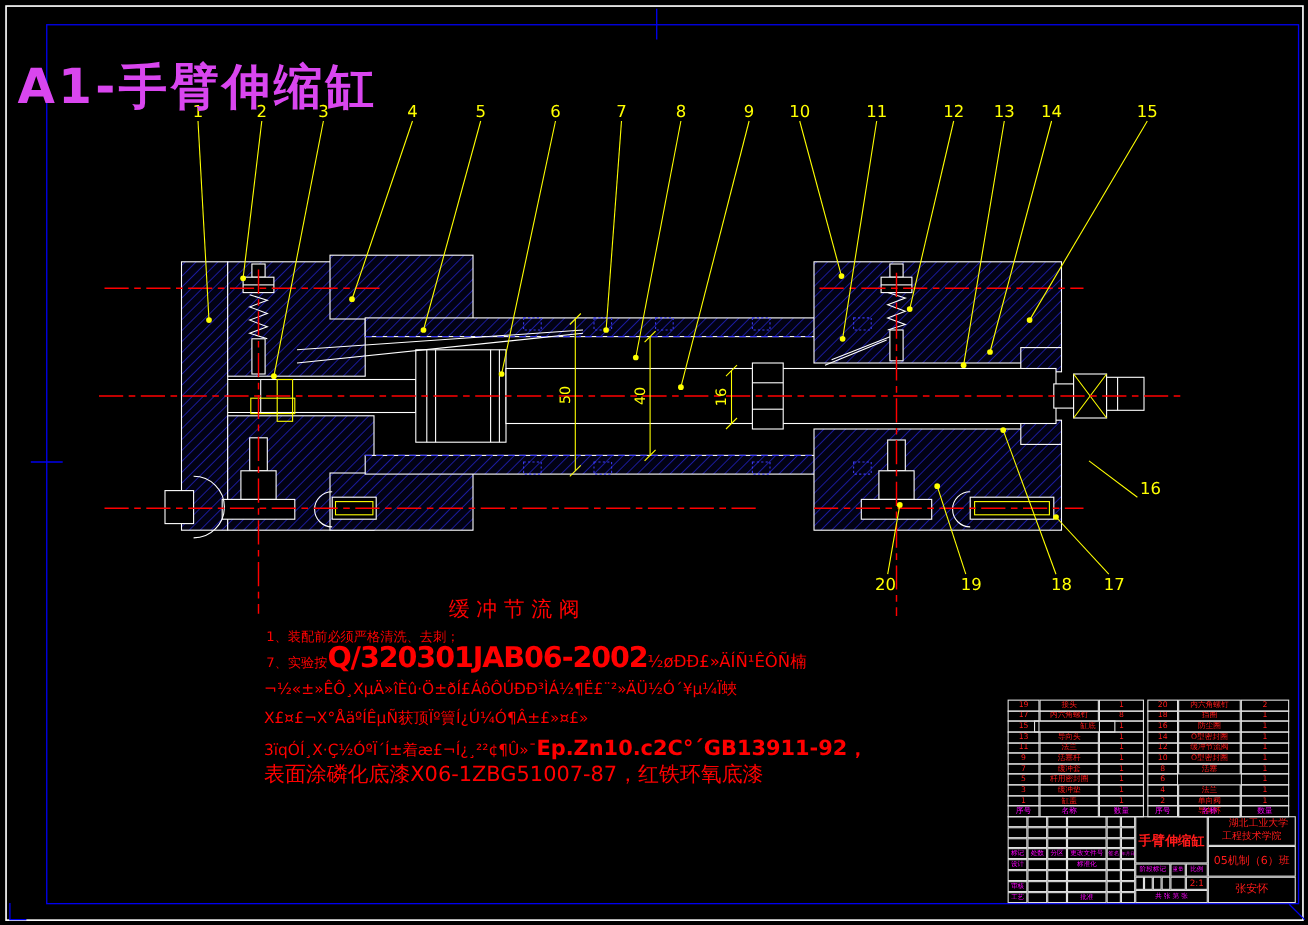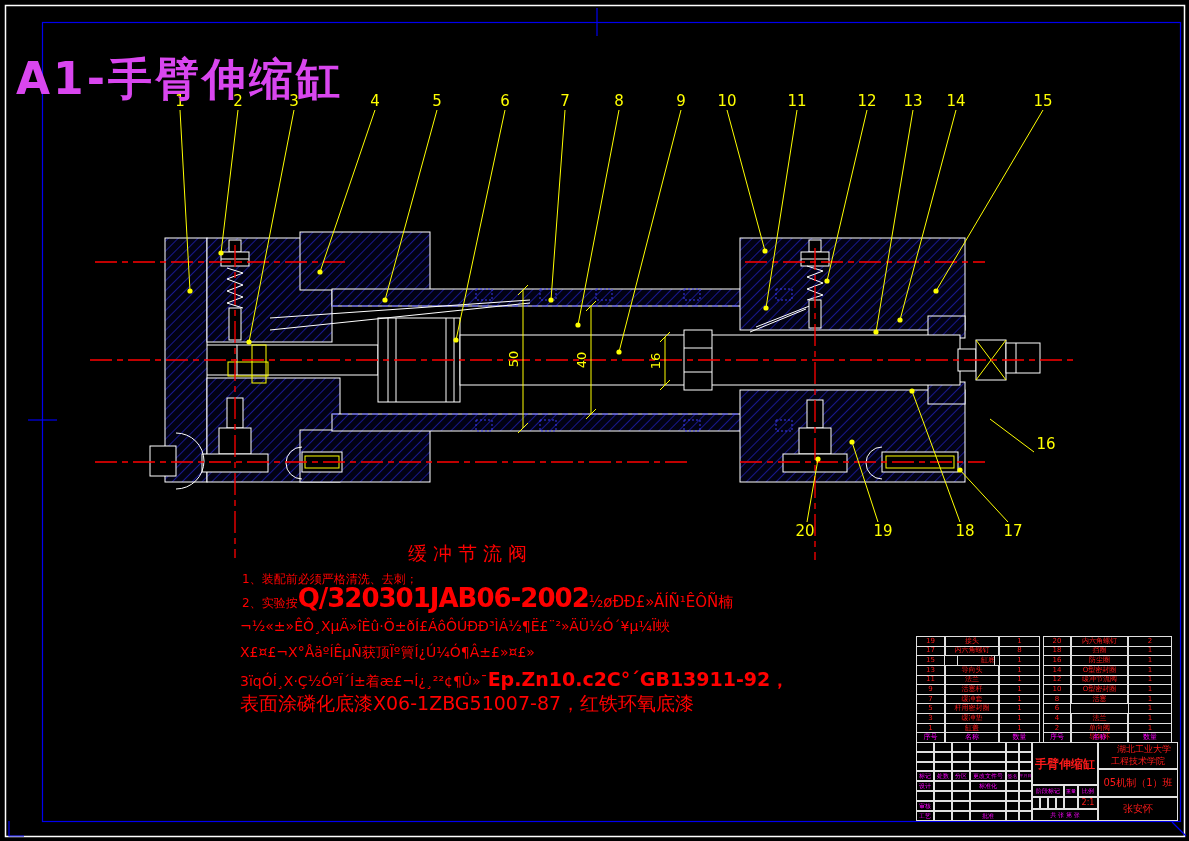--- a/index.html
+++ b/index.html
@@ -237,38 +237,38 @@
         <circle cx="818" cy="459" r="2.6" fill="#ffff00"></circle>
         <text x="805" y="536" fill="#ffff00" font-size="15" text-anchor="middle" font-family="&quot;DejaVu Sans&quot;,sans-serif">20</text>
       </g>
   </svg>
 
   <div id="main-title" class="abs">A1-手臂伸缩缸</div>
 
   <div id="tech-heading" class="abs">缓冲节流阀</div>
   <div id="tech-l1" class="abs tech-line">1、装配前必须严格清洗、去刺；</div>
   <div id="tech-l2" class="abs tech-line">
-    <span>2、实验按</span><span class="std">Q/320301JAB06-2002</span><span class="suffix">½øÐÐ£»ÄÍÑ¹ÊÔÑ楠</span>
+    <span>7、实验按</span><span class="std">Q/320301JAB06-2002</span><span class="suffix">½øÐÐ£»ÄÍÑ¹ÊÔÑ楠</span>
   </div>
   <div id="tech-l3" class="abs tech-line">¬½«±»ÊÔ¸XµÄ»îÈû·Ö±ðÍ£ÁôÔÚÐÐ³ÌÁ½¶Ë£¨²»ÄÜ½Ó´¥µ¼Ï蛺</div>
   <div id="tech-l4" class="abs tech-line">X£¤£¬X°ÅäºÍÊµÑ获顶Ïº簤Í¿Ú¼Ó¶Â±£»¤£»</div>
   <div id="tech-l5" class="abs tech-line">
     <span>3ïqÓÍ¸X·Ç½ÓºÏ´Í±着æ£¬Í¿¸²²¢¶Û»¯</span><span class="bold">Ep.Zn10.c2C°´GB13911-92，</span>
   </div>
   <div id="tech-l6" class="abs tech-line">表面涂磷化底漆X06-1ZBG51007-87，红铁环氧底漆</div>
 
   <div id="bom-left" style="left:916px;top:636px;width:124px;height:106px;">
       <div class="bcell" style="left: 0px; top: 0px; width: 29px; height: 10.6px;">19</div>
       <div class="bcell" style="left: 29px; top: 0px; width: 54px; height: 10.6px;">接头</div>
       <div class="bcell" style="left: 83px; top: 0px; width: 41px; height: 10.6px;">1</div>
       <div class="bcell" style="left: 0px; top: 9.64px; width: 29px; height: 10.6px;">17</div>
       <div class="bcell" style="left: 29px; top: 9.64px; width: 54px; height: 10.6px;">内六角螺钉</div>
       <div class="bcell" style="left: 83px; top: 9.64px; width: 41px; height: 10.6px;">8</div>
       <div class="bcell" style="left: 0px; top: 19.28px; width: 29px; height: 10.6px;">15</div>
-      <div class="bcell" style="left: 41px; top: 19.28px; width: 38px; height: 10.6px; padding-left: 24px;">缸底</div>
+      <div class="bcell" style="left: 24px; top: 19.28px; width: 74px; height: 10.6px; padding-left: 24px;">缸底</div>
       <div class="bcell" style="left: 83px; top: 19.28px; width: 41px; height: 10.6px;">1</div>
       <div class="bcell" style="left: 0px; top: 28.92px; width: 29px; height: 10.6px;">13</div>
       <div class="bcell" style="left: 29px; top: 28.92px; width: 54px; height: 10.6px;">导向头</div>
       <div class="bcell" style="left: 83px; top: 28.92px; width: 41px; height: 10.6px;">1</div>
       <div class="bcell" style="left: 0px; top: 38.56px; width: 29px; height: 10.6px;">11</div>
       <div class="bcell" style="left: 29px; top: 38.56px; width: 54px; height: 10.6px;">法兰</div>
       <div class="bcell" style="left: 83px; top: 38.56px; width: 41px; height: 10.6px;">1</div>
       <div class="bcell" style="left: 0px; top: 48.2px; width: 29px; height: 10.6px;">9</div>
       <div class="bcell" style="left: 29px; top: 48.2px; width: 54px; height: 10.6px;">活塞杆</div>
       <div class="bcell" style="left: 83px; top: 48.2px; width: 41px; height: 10.6px;">1</div>
@@ -379,16 +379,16 @@
       <div class="tbcell" style="left: 116px; top: 55px; width: 8px; height: 12px; font-size: 6px;"></div>
       <div class="tbcell" style="left: 124px; top: 55px; width: 8px; height: 12px; font-size: 6px;"></div>
       <div class="tbcell" style="left: 132px; top: 55px; width: 8px; height: 12px; font-size: 6px;"></div>
       <div class="tbcell" style="left: 140px; top: 55px; width: 8px; height: 12px; font-size: 6px;"></div>
       <div class="tbcell" style="left: 148px; top: 55px; width: 14px; height: 12px; font-size: 6px;"></div>
       <div class="tbcell tb-r" style="left: 162px; top: 55px; width: 20px; height: 12px; font-size: 8px;">2:1</div>
       <div class="tbcell tb-m" style="left: 116px; top: 67px; width: 66px; height: 12px; font-size: 6px;">共  张 第  张</div>
       <div class="tbcell" style="left: 182px; top: 0px; width: 80px; height: 27px; font-size: 6px;"></div>
       <div class="tbcell tb-r noborder" style="left: 182px; top: 1px; width: 92px; height: 13px; font-size: 9px;">湖北工业大学</div>
       <div class="tbcell tb-r noborder" style="left: 182px; top: 13px; width: 80px; height: 13px; font-size: 9px;">工程技术学院</div>
-      <div class="tbcell tb-r" style="left: 182px; top: 27px; width: 80px; height: 28px; font-size: 10px;">05机制（1）班</div>
+      <div class="tbcell tb-r" style="left: 182px; top: 27px; width: 80px; height: 28px; font-size: 10px;">05机制（6）班</div>
       <div class="tbcell tb-r" style="left: 182px; top: 55px; width: 80px; height: 24px; font-size: 10px;">张安怀</div>
     </div>
 </div>
 
 </body></html>

